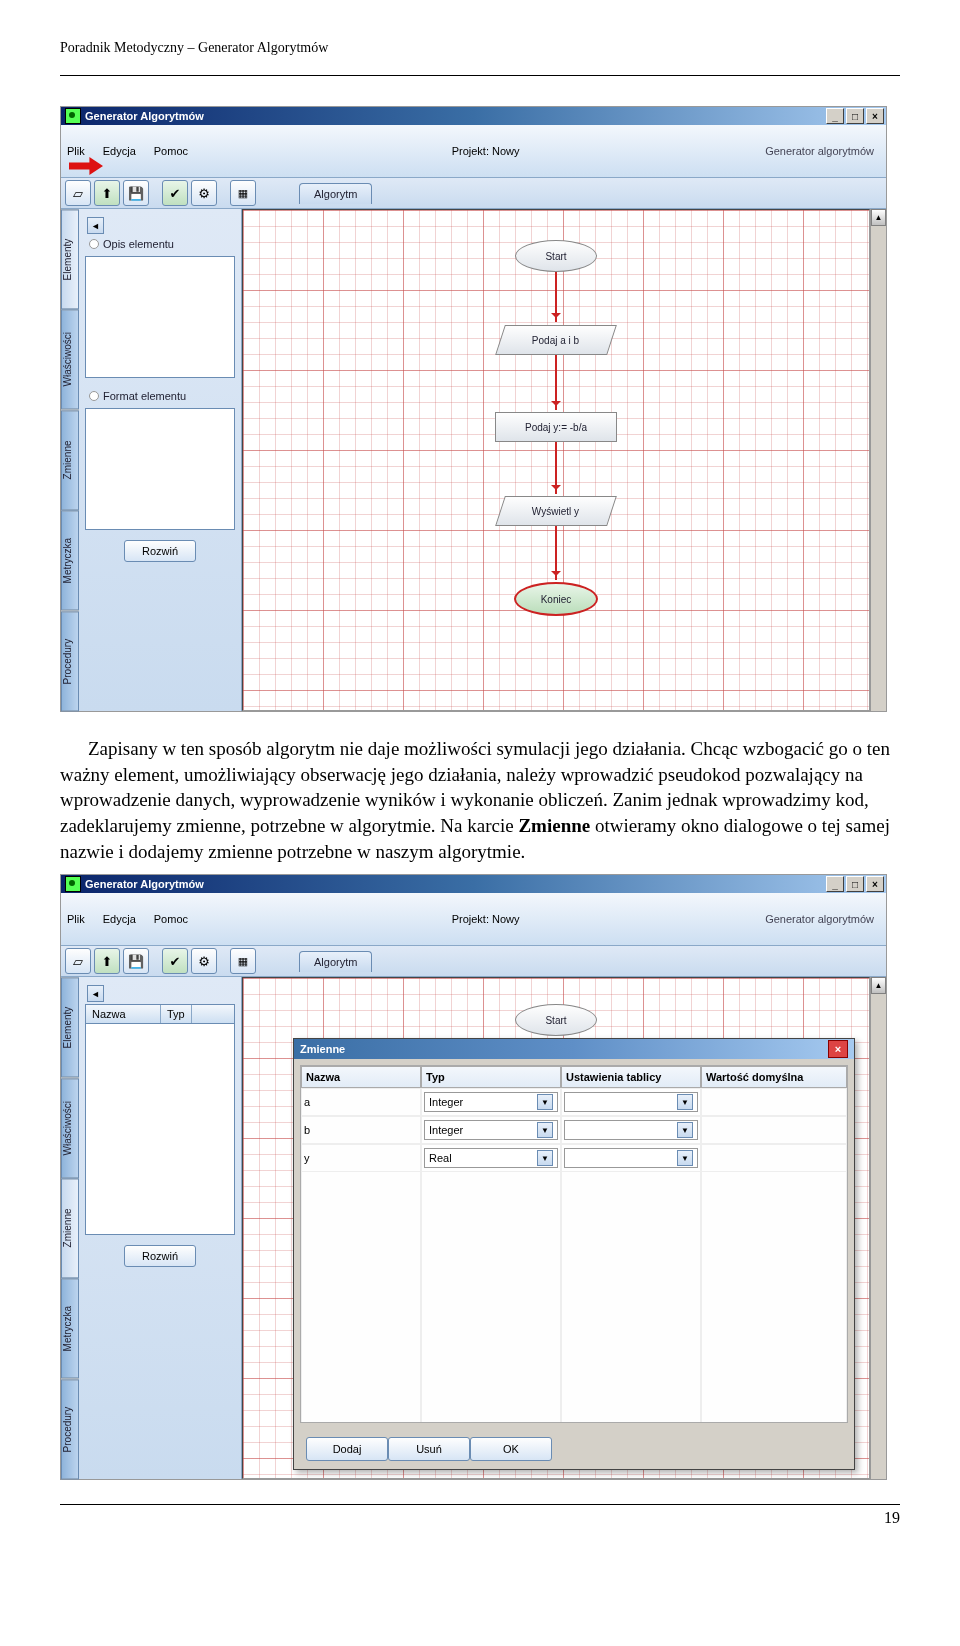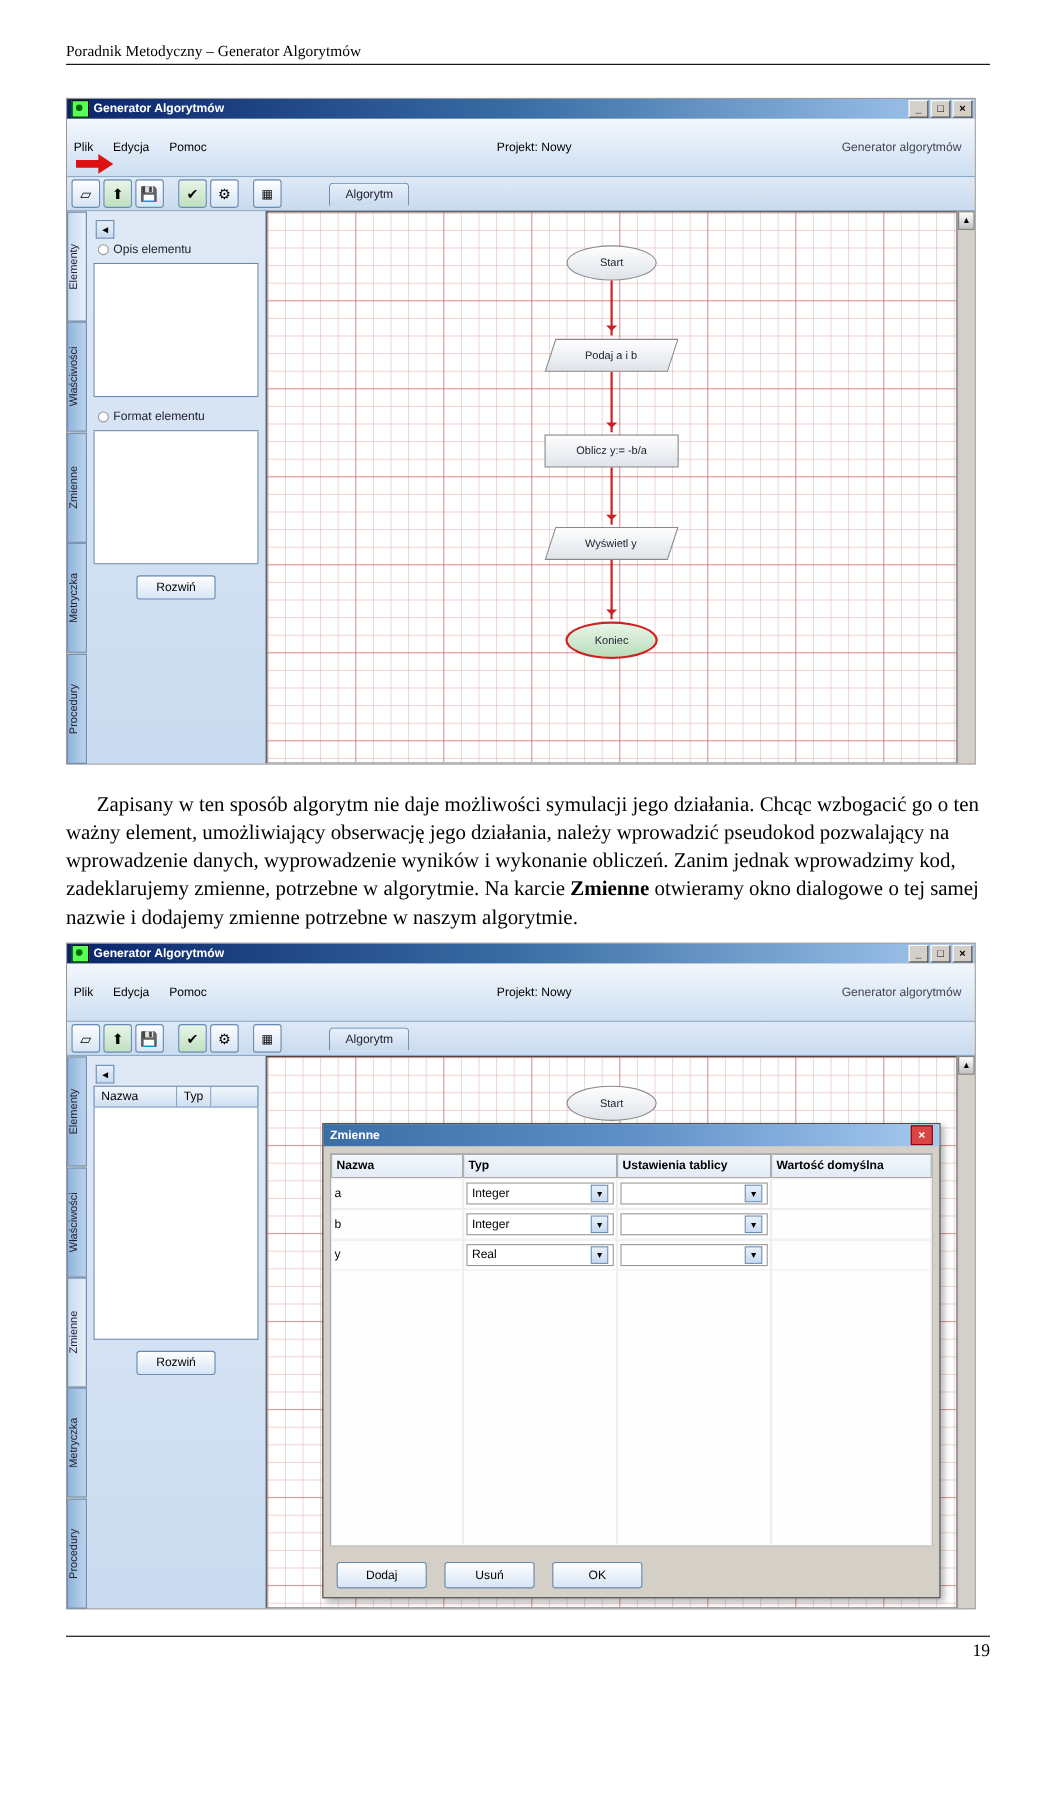--- a/index.html
+++ b/index.html
@@ -1,17 +1,17 @@
 <!DOCTYPE html>
 <html><head>
 <meta charset="utf-8">
 <style>
   body{margin:0;font-family:"Times New Roman",serif;background:#fff;color:#000;width:960px}
   .page{padding:40px 60px 20px 60px}
-  .doc-header{font-size:14px;border-bottom:1px solid #000;padding-bottom:2px;margin-bottom:30px}
+  .doc-header{font-size:14px;border-bottom:1px solid #000;padding-bottom:19px;margin-bottom:30px}
   .body-text{font-size:19px;line-height:1.35;margin:10px 0}
   .body-text .b{font-weight:bold}
   .screenshot{width:825px;border:1px solid #999;background:#d4d0c8;margin:10px 0 24px 0;font-family:Tahoma,Arial,sans-serif;font-size:11px;position:relative}
   
   .titlebar{background:linear-gradient(to right,#0a246a,#3a6ea5,#a6caf0);height:18px;display:flex;align-items:center;color:#fff;font-weight:bold;padding-left:4px}
   .titlebar .icon{width:14px;height:14px;background:#5f5;border:1px solid #000;margin-right:4px;position:relative}
   .titlebar .icon::after{content:"";position:absolute;left:3px;top:3px;width:6px;height:6px;background:#060;border-radius:50%}
   .winctrl{margin-left:auto;display:flex}
   .winbtn{width:16px;height:14px;background:#d4d0c8;border:1px solid #fff;border-right-color:#404040;border-bottom-color:#404040;margin-right:2px;display:flex;align-items:center;justify-content:center;font-size:10px;color:#000;font-weight:bold}
   
@@ -62,21 +62,21 @@
   .dialog .dtitle{background:linear-gradient(to right,#3a6ea5,#5f8fc7,#a6caf0);height:20px;display:flex;align-items:center;color:#fff;padding:0 6px;font-weight:bold}
   .dialog .dtitle .x{margin-left:auto;width:18px;height:16px;background:#d44;color:#fff;display:flex;align-items:center;justify-content:center;border:1px solid #800}
   .dialog .dbody{background:#fefefe;margin:6px;border:1px solid #aaa}
   .dgrid{display:grid;grid-template-columns:120px 140px 140px 1fr}
   .dgrid .h{background:linear-gradient(#f3f7fc,#e2ecf7);border:1px solid #aaa;padding:4px;font-weight:bold;font-size:11px}
   .dgrid .c{border:1px solid #eee;padding:2px;height:22px;display:flex;align-items:center}
   .sel{flex:1;background:#fff;border:1px solid #999;height:18px;display:flex;align-items:center;padding:0 4px;font-size:11px}
   .sel .ar{margin-left:auto;width:14px;height:14px;background:linear-gradient(#e8f0fa,#c8daef);border:1px solid #6a8cb3;display:flex;align-items:center;justify-content:center;font-size:8px}
   .dbody-space{height:250px;display:grid;grid-template-columns:120px 140px 140px 1fr}
   .dbody-space div{border-left:1px solid #eee;border-right:1px solid #eee}
-  .dbtns{display:flex;gap:16px;padding:8px 12px}
+  .dbtns{display:flex;padding:8px 12px}
   .dbtn{width:80px;height:22px;background:linear-gradient(#fefefe,#d7e5f5);border:1px solid #6a8cb3;border-radius:3px;display:flex;align-items:center;justify-content:center}
   .page-footer{border-top:1px solid #000;margin-top:20px;padding-top:4px;text-align:right;font-size:16px}
   .sidescroll{width:15px;background:#d4d0c8;border-left:1px solid #999}
   .sidescroll .sbtn{height:15px;background:linear-gradient(#fefefe,#c0c0c0);border:1px solid #808080;display:flex;align-items:center;justify-content:center;font-size:8px}
   .collapse-btn{width:15px;height:15px;background:linear-gradient(#e8f0fa,#c8daef);border:1px solid #6a8cb3;display:flex;align-items:center;justify-content:center;font-size:9px;margin:2px}
 </style>
 </head>
 <body>
 
 <div class="page">
@@ -134,21 +134,21 @@
         <div class="whitebox"></div>
         <div class="rozbut">Rozwiń</div>
       </div>
       <div class="canvas">
         <div class="fc oval" style="top:30px">Start</div>
         <div class="conn" style="top:62px;height:50px"></div>
         <div class="fc para" style="top:115px">
             <span>Podaj a i b</span>
           </div>
         <div class="conn" style="top:145px;height:55px"></div>
-        <div class="fc rect" style="top:202px">Oblicz y:= -b/a</div>
+        <div class="fc rect" style="top:202px">Podaj y:= -b/a</div>
         <div class="conn" style="top:232px;height:52px"></div>
         <div class="fc para" style="top:286px">
             <span>Wyświetl y</span>
           </div>
         <div class="conn" style="top:316px;height:54px"></div>
         <div class="fc oval end" style="top:372px">Koniec</div>
       </div>
       <div class="sidescroll">
         <div class="sbtn">▲</div>
       </div>

